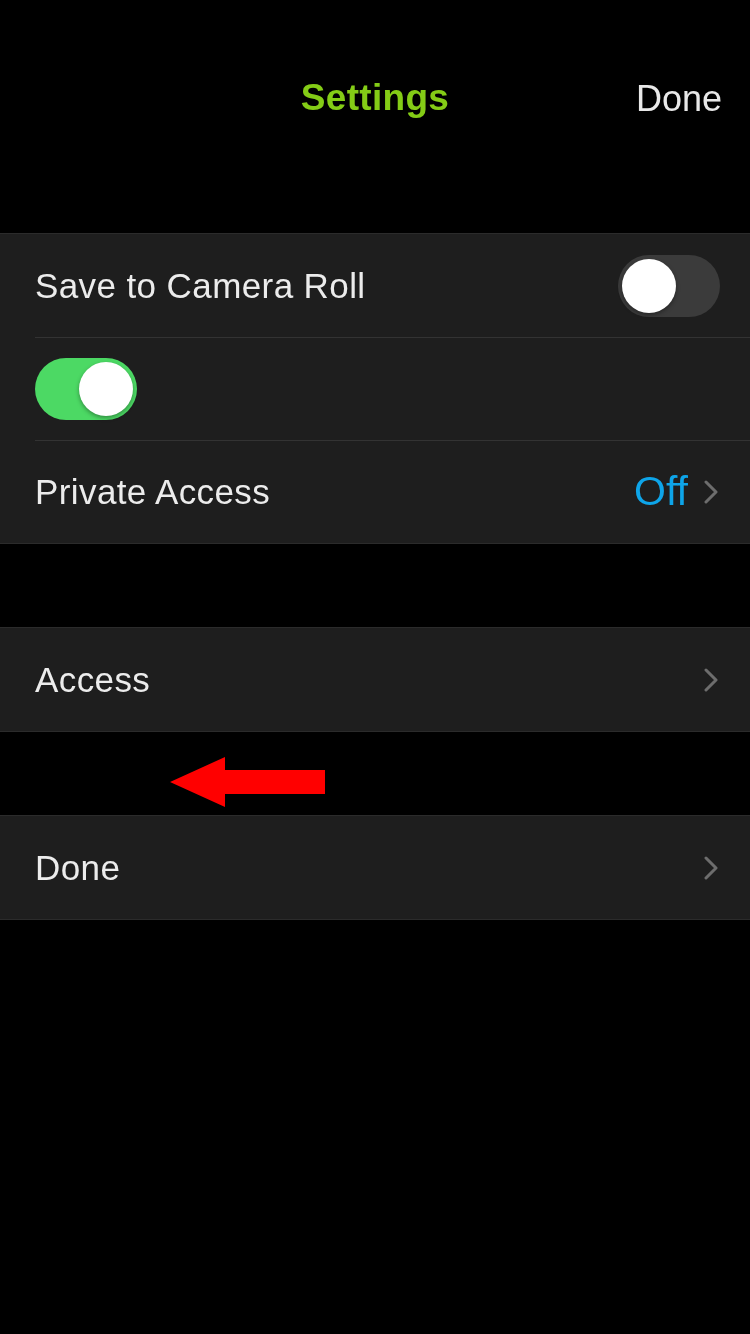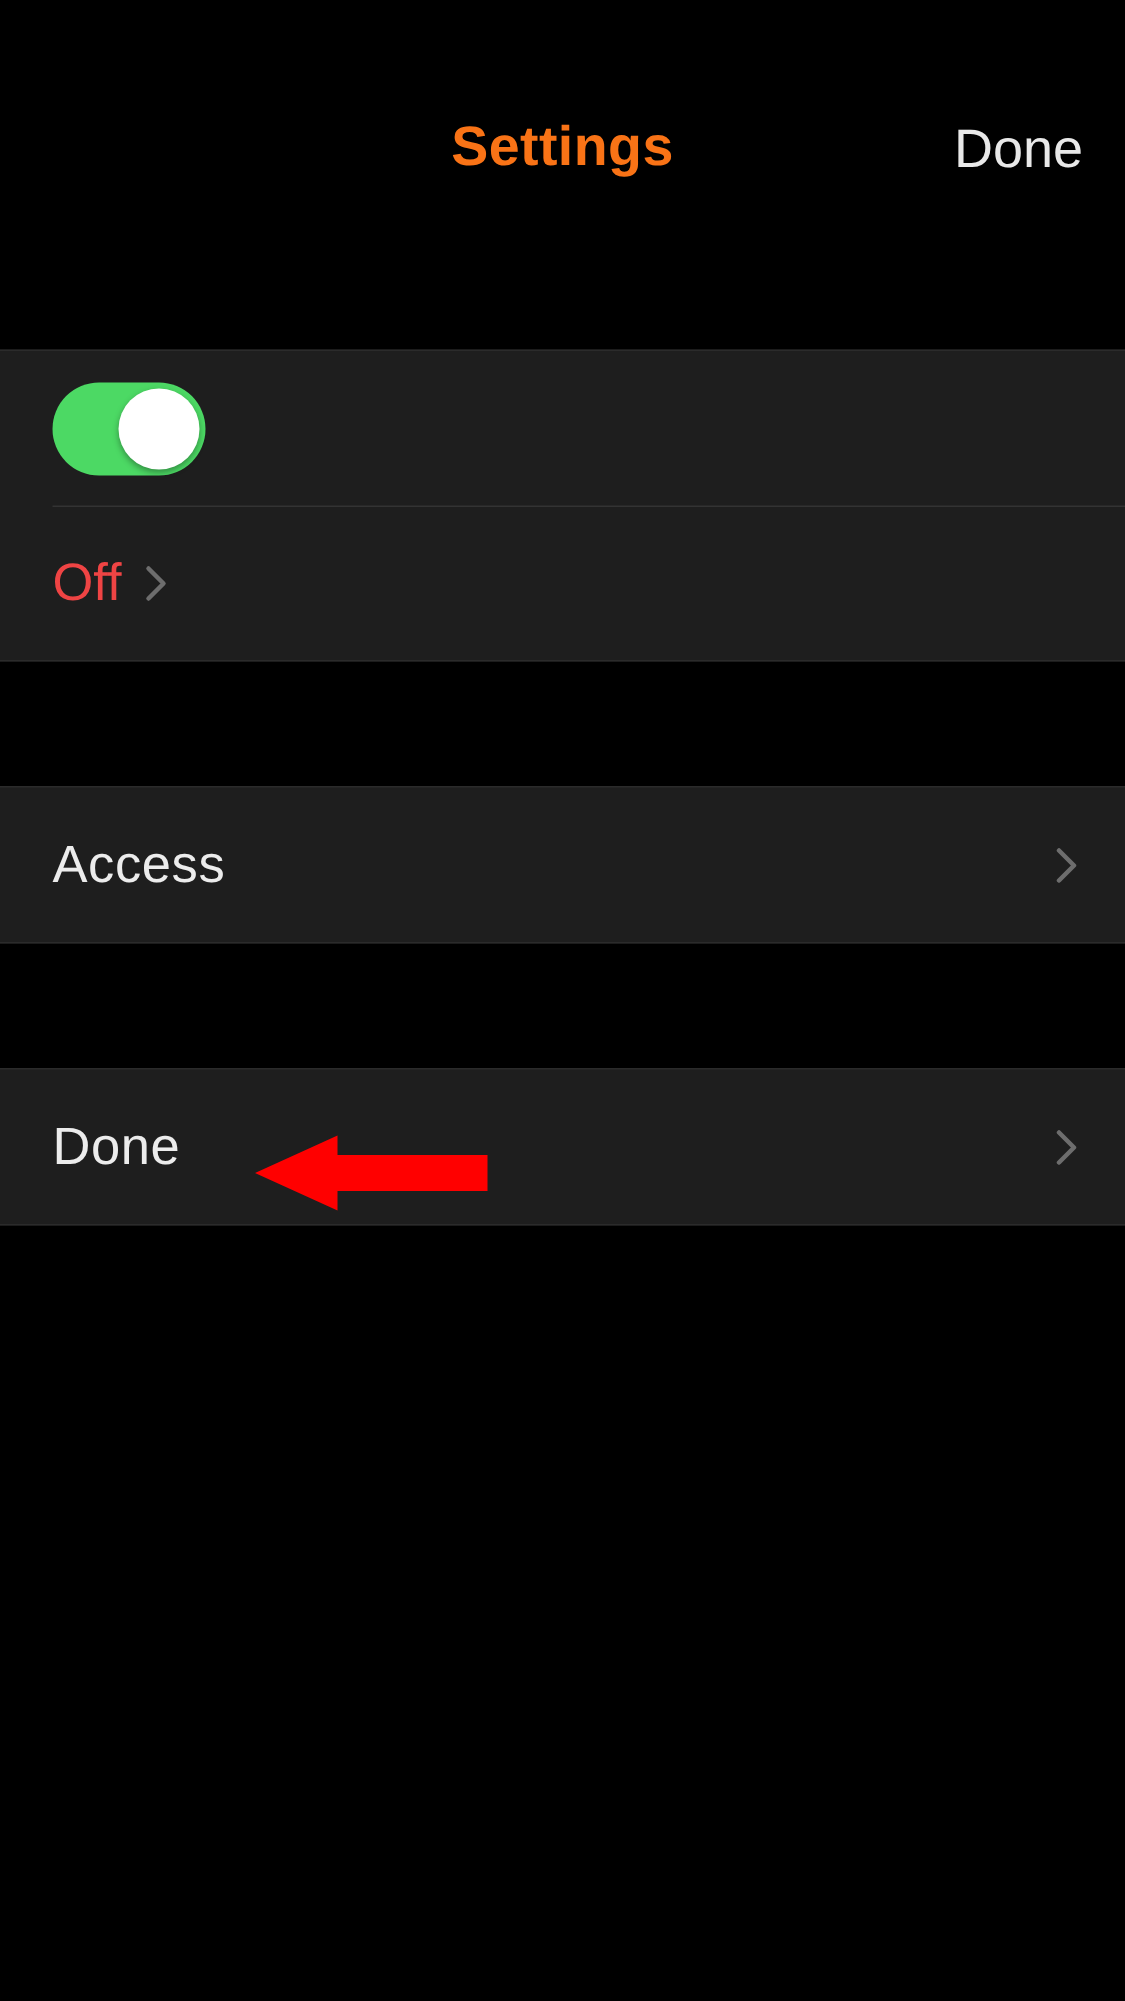--- a/index.html
+++ b/index.html
@@ -20,21 +20,21 @@
       height: 150px;
       display: flex;
       align-items: center;
       justify-content: center;
       position: relative;
       padding-top: 45px;
     }
     .navbar-title {
       font-size: 37px;
       font-weight: 600;
-      color: #f97316;
+      color: #84cc16;
       letter-spacing: 0.3px;
     }
     .navbar-done {
       position: absolute;
       right: 28px;
       top: 78px;
       font-size: 36px;
       font-weight: 300;
       color: #e8e8e8;
     }
@@ -69,23 +69,23 @@
       font-weight: 300;
       color: #ececec;
       letter-spacing: 0.4px;
     }
     .row-right {
       display: flex;
       align-items: center;
       gap: 10px;
     }
     .value-text {
-      font-size: 35px;
+      font-size: 41px;
       font-weight: 300;
-      color: #ef4444;
+      color: #0ea5e9;
     }
     .chevron {
       width: 18px;
       height: 30px;
       margin-left: 4px;
       display: inline-flex;
       align-items: center;
       justify-content: center;
     }
     .chevron svg {
@@ -129,25 +129,32 @@
 </head>
 <body>
 
 <div class="navbar">
   <span class="navbar-title">Settings</span>
   <span class="navbar-done">Done</span>
 </div>
 
 <div class="section first">
   <div class="row">
+    <span class="row-label">Save to Camera Roll</span>
+    <div class="toggle off">
+      <div class="toggle-knob"></div>
+    </div>
+  </div>
+  <div class="row">
     <div class="toggle on">
       <div class="toggle-knob"></div>
     </div>
   </div>
   <div class="row">
+    <span class="row-label">Private Access</span>
     <div class="row-right">
       <span class="value-text">Off</span>
       <span class="chevron">
         <svg width="14" height="24" viewBox="0 0 14 24" fill="none" stroke-width="3" stroke-linecap="round" stroke-linejoin="round">
             <polyline points="2,2 12,12 2,22"></polyline>
           </svg>
       </span>
     </div>
   </div>
 </div>

